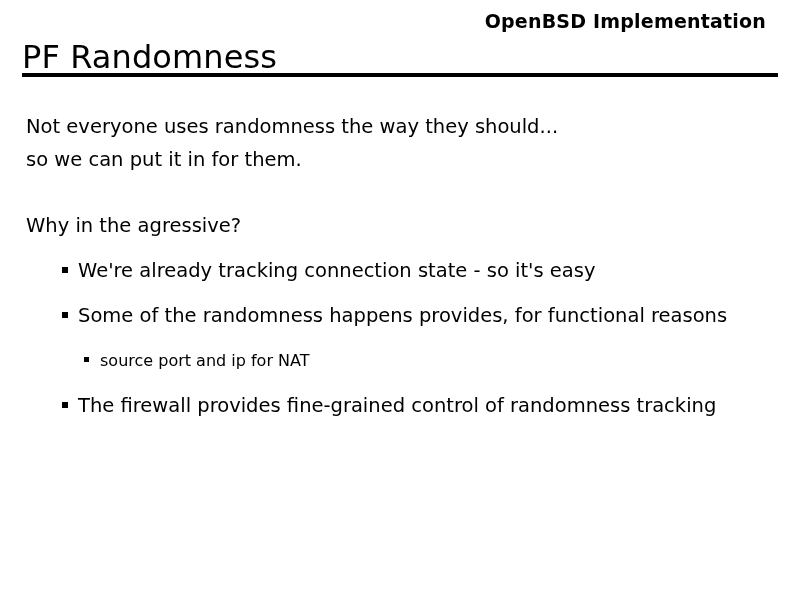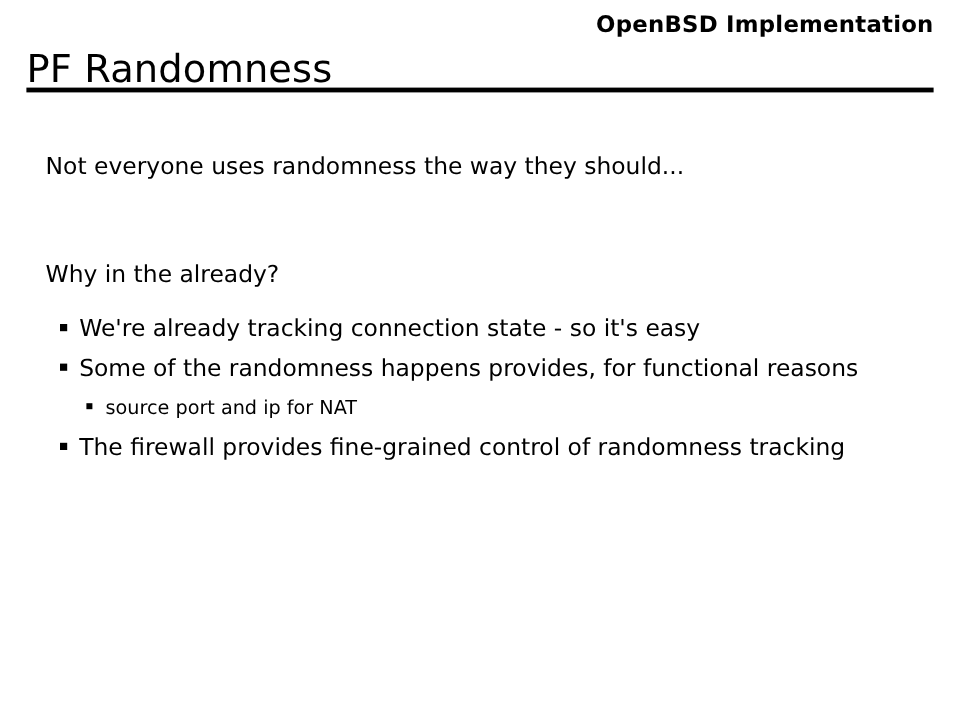--- a/index.html
+++ b/index.html
@@ -16,21 +16,21 @@
   }
   .slide {
     position: relative;
     width: 800px;
     height: 600px;
     box-sizing: border-box;
   }
   .header-right {
     position: absolute;
     top: 10px;
-    right: 22px;
+    right: 34px;
     font-size: 19px;
     font-weight: bold;
     letter-spacing: 0.2px;
     white-space: nowrap;
   }
   .slide-title {
     position: absolute;
     top: 38px;
     left: 22px;
     font-size: 32px;
@@ -47,36 +47,36 @@
   }
   .body {
     position: absolute;
     top: 108px;
     left: 22px;
     width: 756px;
   }
   .para {
     font-size: 19.5px;
     line-height: 29px;
-    margin: 16px;
+    margin: 4px;
   }
   .gap {
     height: 29px;
   }
   .bullets {
     list-style: none;
     margin: 0;
     padding: 0;
   }
   .bullet {
     position: relative;
     font-size: 19.5px;
     line-height: 29px;
     padding-left: 40px;
-    margin: 4px;
+    margin: 16px;
   }
   .bullet > .marker {
     position: absolute;
     left: 24px;
     top: 11px;
     width: 6px;
     height: 6px;
     background: #000000;
   }
   .bullet.sub {
@@ -97,24 +97,25 @@
 
   <div class="header-right">OpenBSD Implementation</div>
 
   <div class="slide-title">PF Randomness</div>
 
   <div class="title-rule"></div>
 
   <div class="body">
 
     <p class="para">Not everyone uses randomness the way they should...</p>
+    <p class="para">so we can put it in for them.</p>
 
     <div class="gap"></div>
 
-    <p class="para">Why in the already?</p>
+    <p class="para">Why in the agressive?</p>
 
     <ul class="bullets">
       <li class="bullet">
         <span class="marker"></span>
         <span>We're already tracking connection state - so it's easy</span>
       </li>
       <li class="bullet">
         <span class="marker"></span>
         <span>Some of the randomness happens provides, for functional reasons</span>
       </li>

